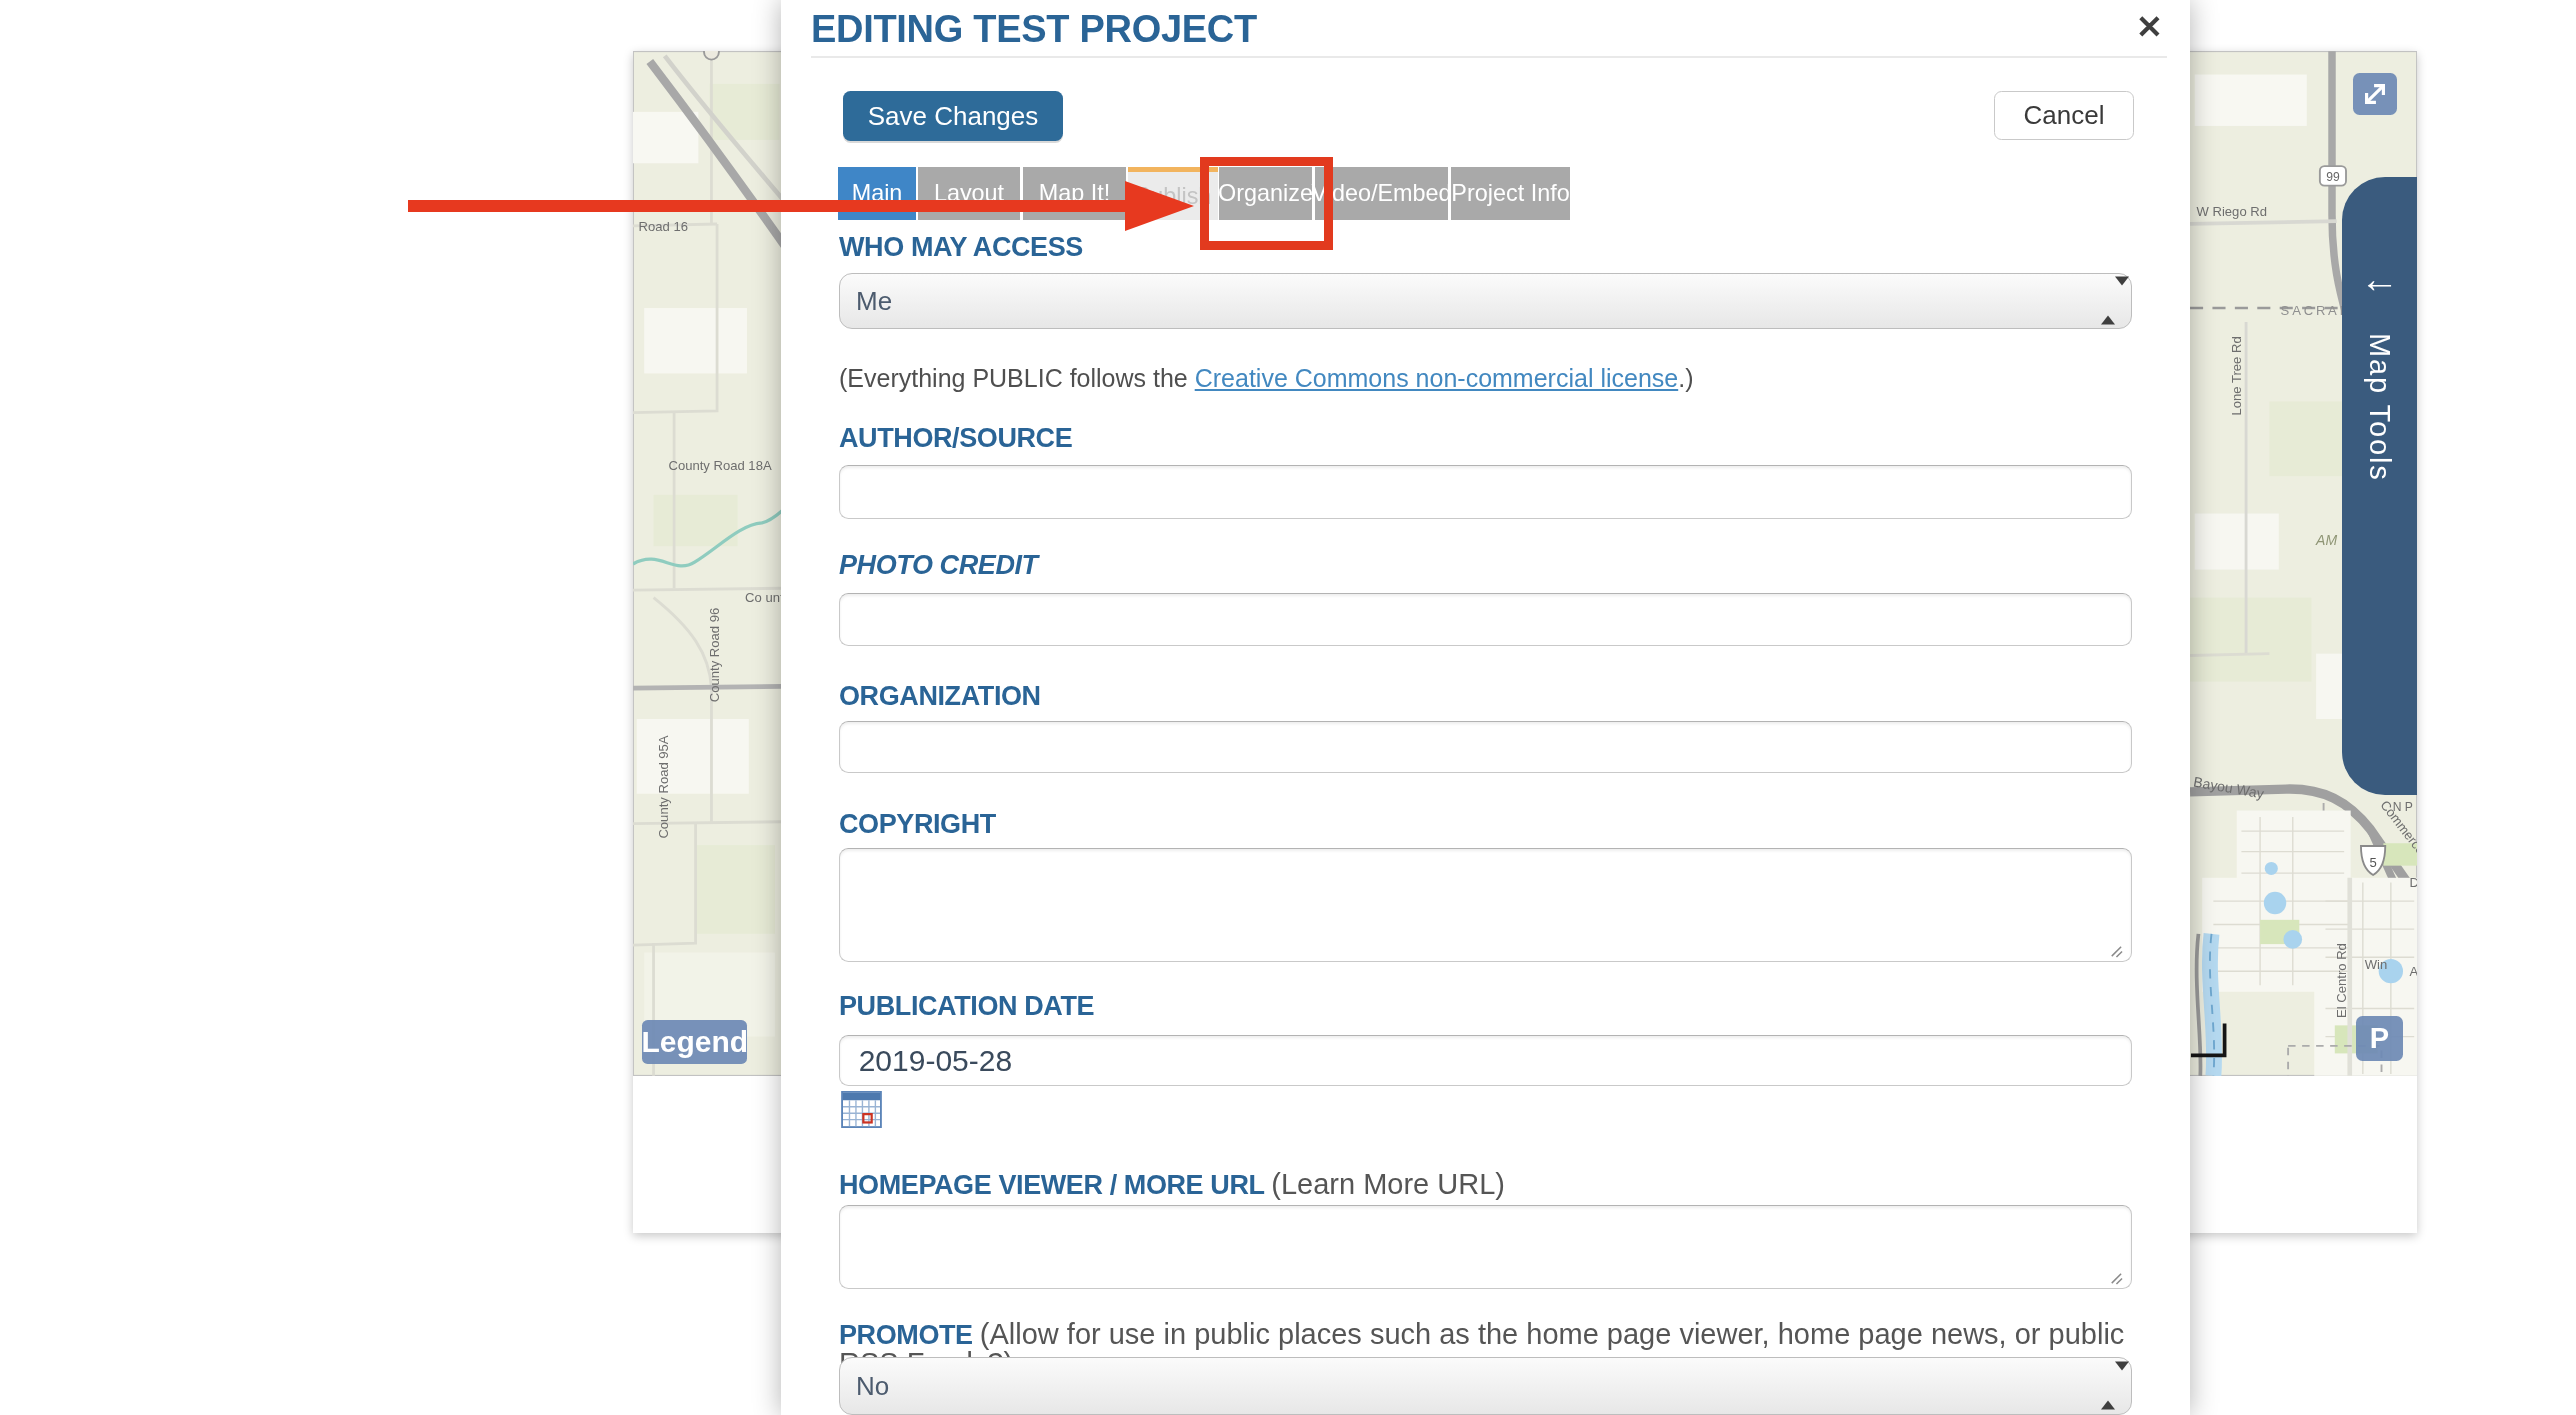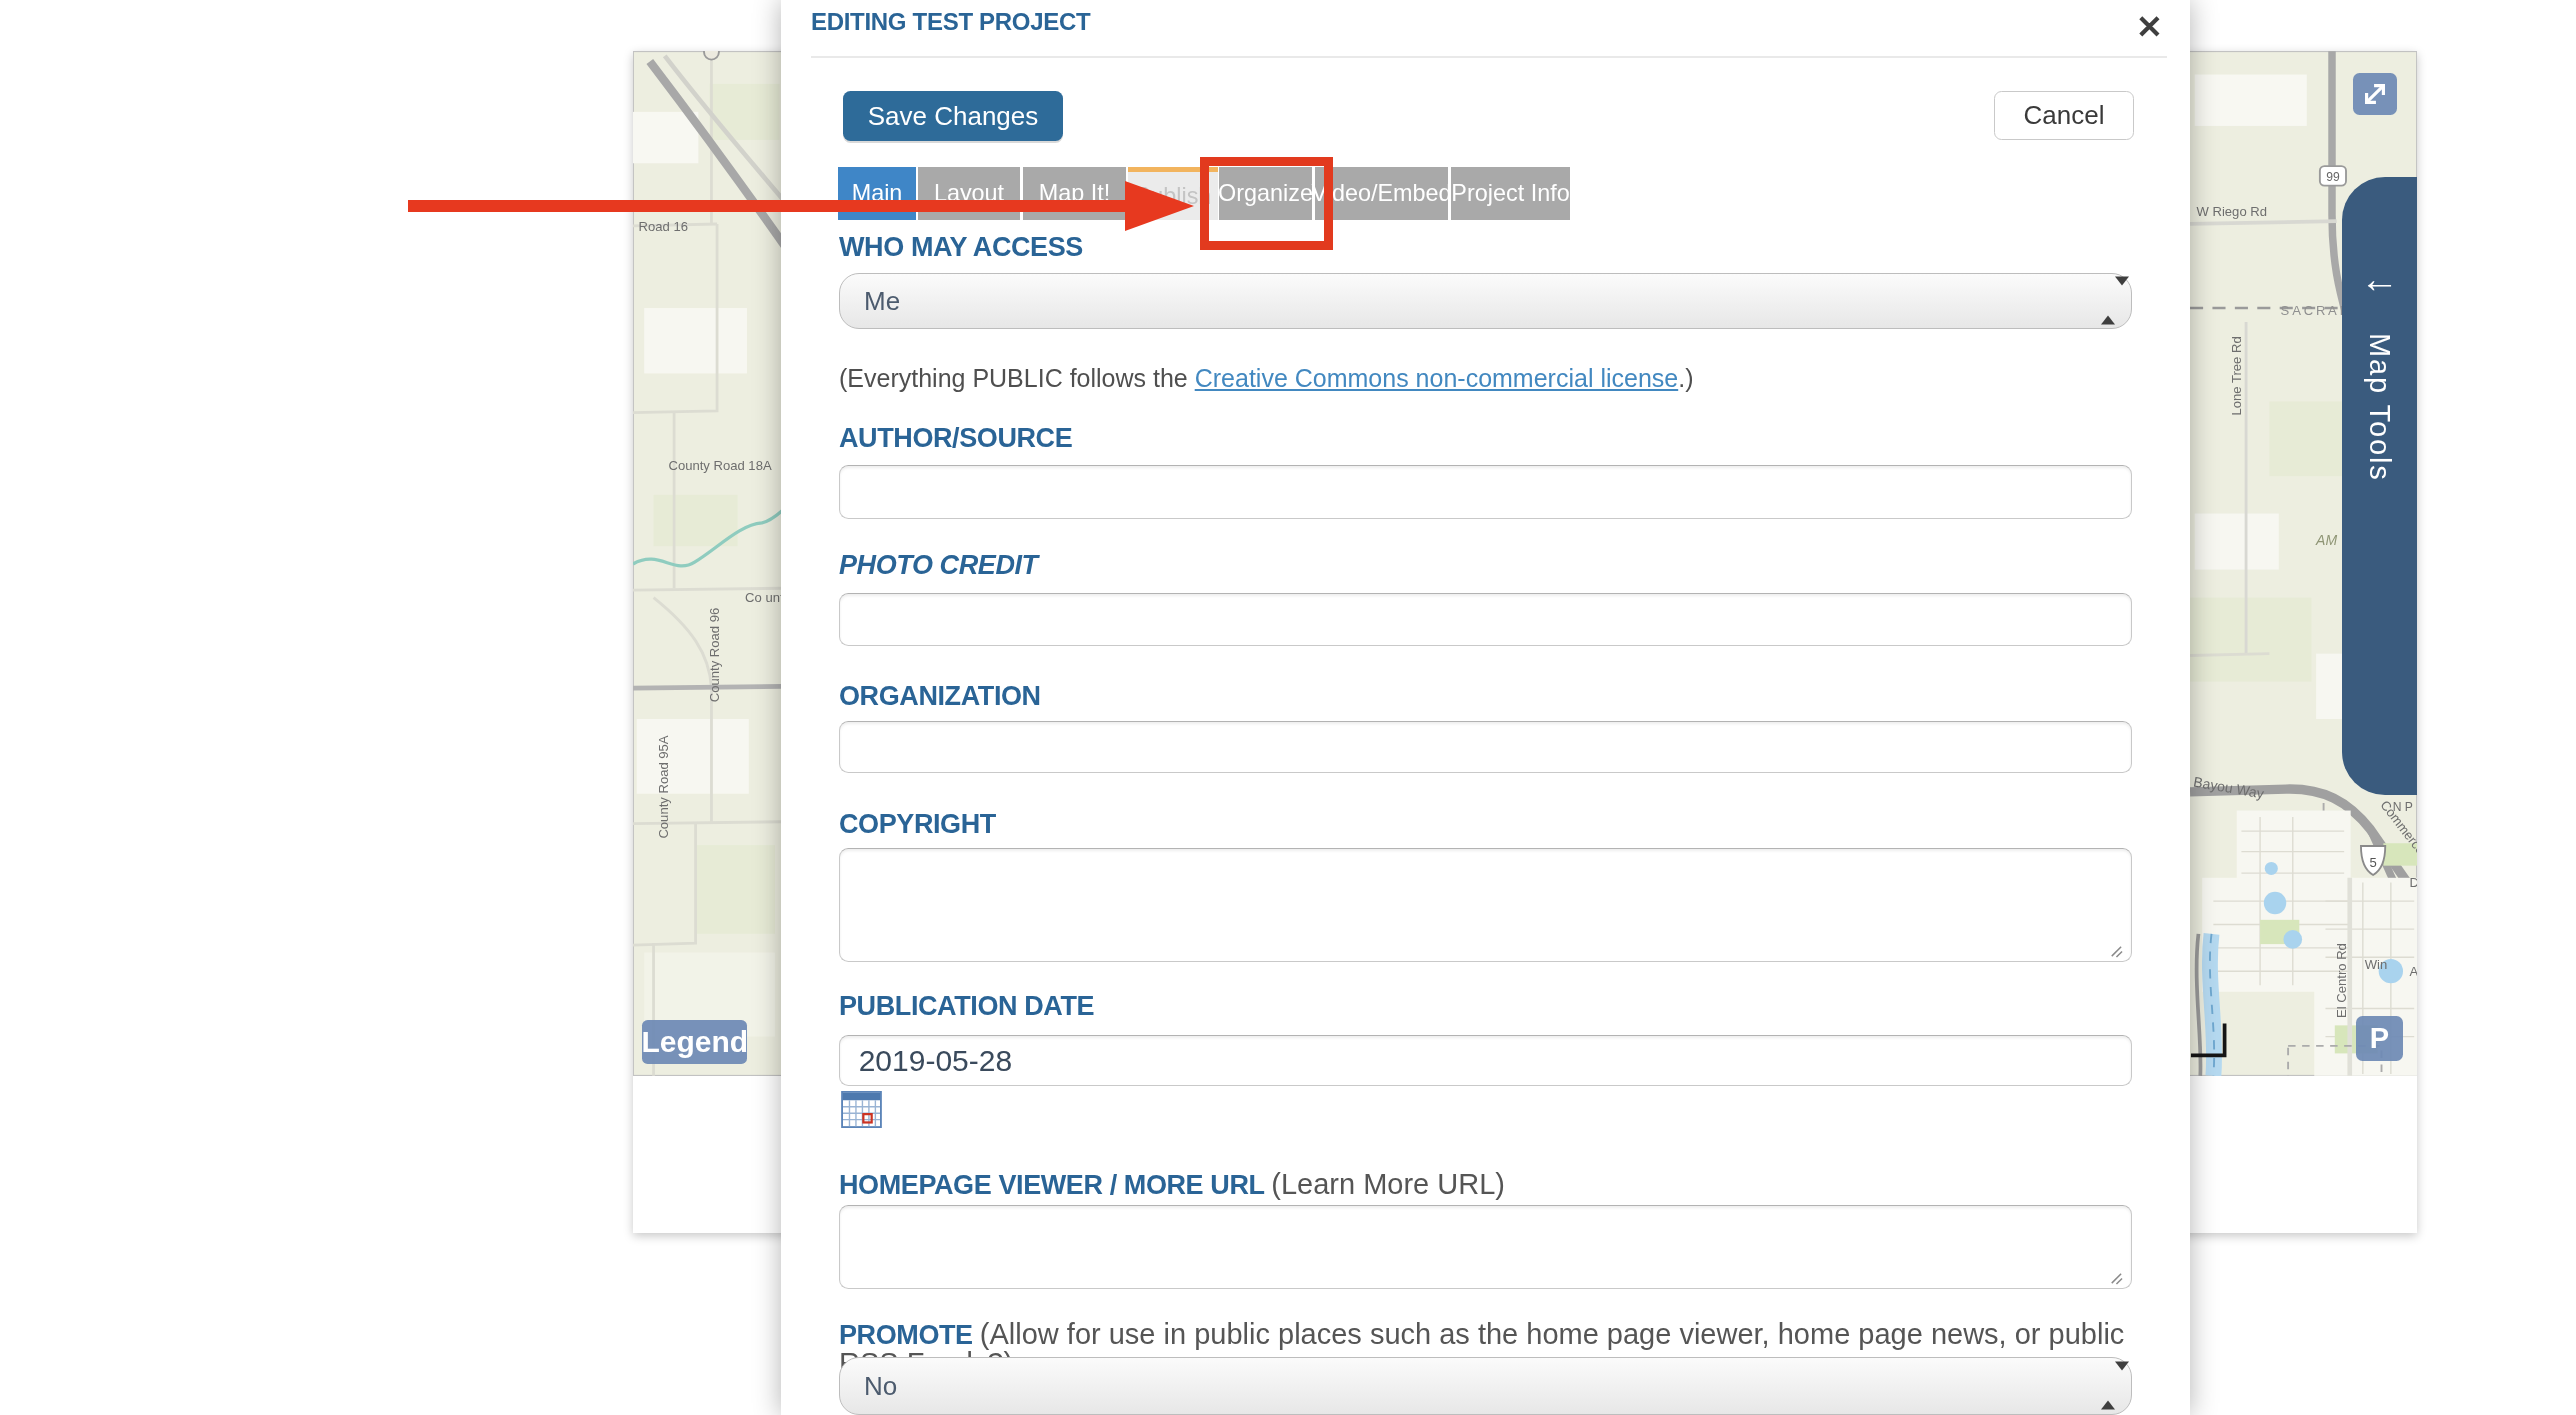--- a/index.html
+++ b/index.html
@@ -26,21 +26,21 @@
 
   .timeline-btn{position:absolute;left:1459px;top:1044px;width:224px;height:53px;z-index:2;
                 background:#2e6b99;border-radius:9.3px;color:#fff;font-size:27px;
                 display:flex;align-items:center;justify-content:flex-end;padding-right:24px;
                 box-sizing:border-box;box-shadow:0 1.9px 0 rgba(0,0,0,.18);}
 
   
   .modal{position:absolute;left:781px;top:0;width:1409px;height:1416px;background:#fff;
          z-index:10;box-shadow:0 0 26px rgba(0,0,0,.30);}
   .modal *{box-sizing:border-box;}
-  .m-title{position:absolute;left:30px;top:7.5px;font-size:24px;font-weight:bold;color:#2a6496;
+  .m-title{position:absolute;left:30px;top:7.5px;font-size:38px;font-weight:bold;color:#2a6496;
            letter-spacing:-0.3px;}
   .m-close{position:absolute;left:1355px;top:11.2px;font-size:32px;font-weight:bold;color:#3f3f3f;
            cursor:pointer;line-height:1;}
   .m-divider{position:absolute;left:30px;top:56px;width:1356px;height:1.9px;background:#e9e9e9;}
   .btn{position:absolute;display:flex;align-items:center;justify-content:center;
        font-size:26px;border-radius:7.5px;cursor:pointer;}
   .btn-save{left:62px;top:91px;width:220px;height:50px;background:#2e6b99;color:#fff;
             box-shadow:0 1.9px 0 rgba(0,0,0,.15);}
   .btn-cancel{left:1213px;top:91px;width:140px;height:49px;background:#fff;color:#3a3a3a;
               border:1.9px solid #c9c9c9;}
@@ -52,22 +52,22 @@
 
   .sec-label{position:absolute;left:58px;font-size:27px;font-weight:bold;color:#2a6496;
              letter-spacing:-0.4px;line-height:1;}
   .hint{font-weight:normal;color:#555;font-size:29px;letter-spacing:0;}
 
   .inputlike{position:absolute;left:58px;width:1293px;background:#fff;border:1.9px solid #c9c9c9;
              border-top-color:#b3b3b3;border-radius:9.3px;box-shadow:inset 0 1.9px 2.8px rgba(0,0,0,.07);
              font-size:30px;color:#333;padding:0 18.7px;font-family:"Liberation Sans",sans-serif;}
   textarea.inputlike{resize:none;padding-top:9.3px;}
   .selectlike{position:absolute;left:58px;width:1293px;height:56px;border:1.9px solid #bdbdbd;
-              border-radius:20px;background:linear-gradient(#fbfbfb,#e7e7e7);
-              display:flex;align-items:center;padding:0 24px;font-size:26px;color:#4c5b6e;
+              border-radius:13px;background:linear-gradient(#fbfbfb,#e7e7e7);
+              display:flex;align-items:center;padding:0 16px;font-size:26px;color:#4c5b6e;
               cursor:pointer;}
   .spinner{position:absolute;right:15px;top:50%;transform:translateY(-50%);width:15px;}
   .spinner .up{width:0;height:0;border-left:7.5px solid transparent;border-right:7.5px solid transparent;
                border-bottom:9.3px solid #3f3f3f;margin-bottom:4.7px;}
   .spinner .dn{width:0;height:0;border-left:7.5px solid transparent;border-right:7.5px solid transparent;
                border-top:9.3px solid #3f3f3f;}
   .lic{position:absolute;left:58px;top:364px;font-size:25px;color:#4f4f4f;}
   .lic a{color:#4288c0;text-decoration:underline;cursor:pointer;}
   .grip{position:absolute;z-index:11;}
 

